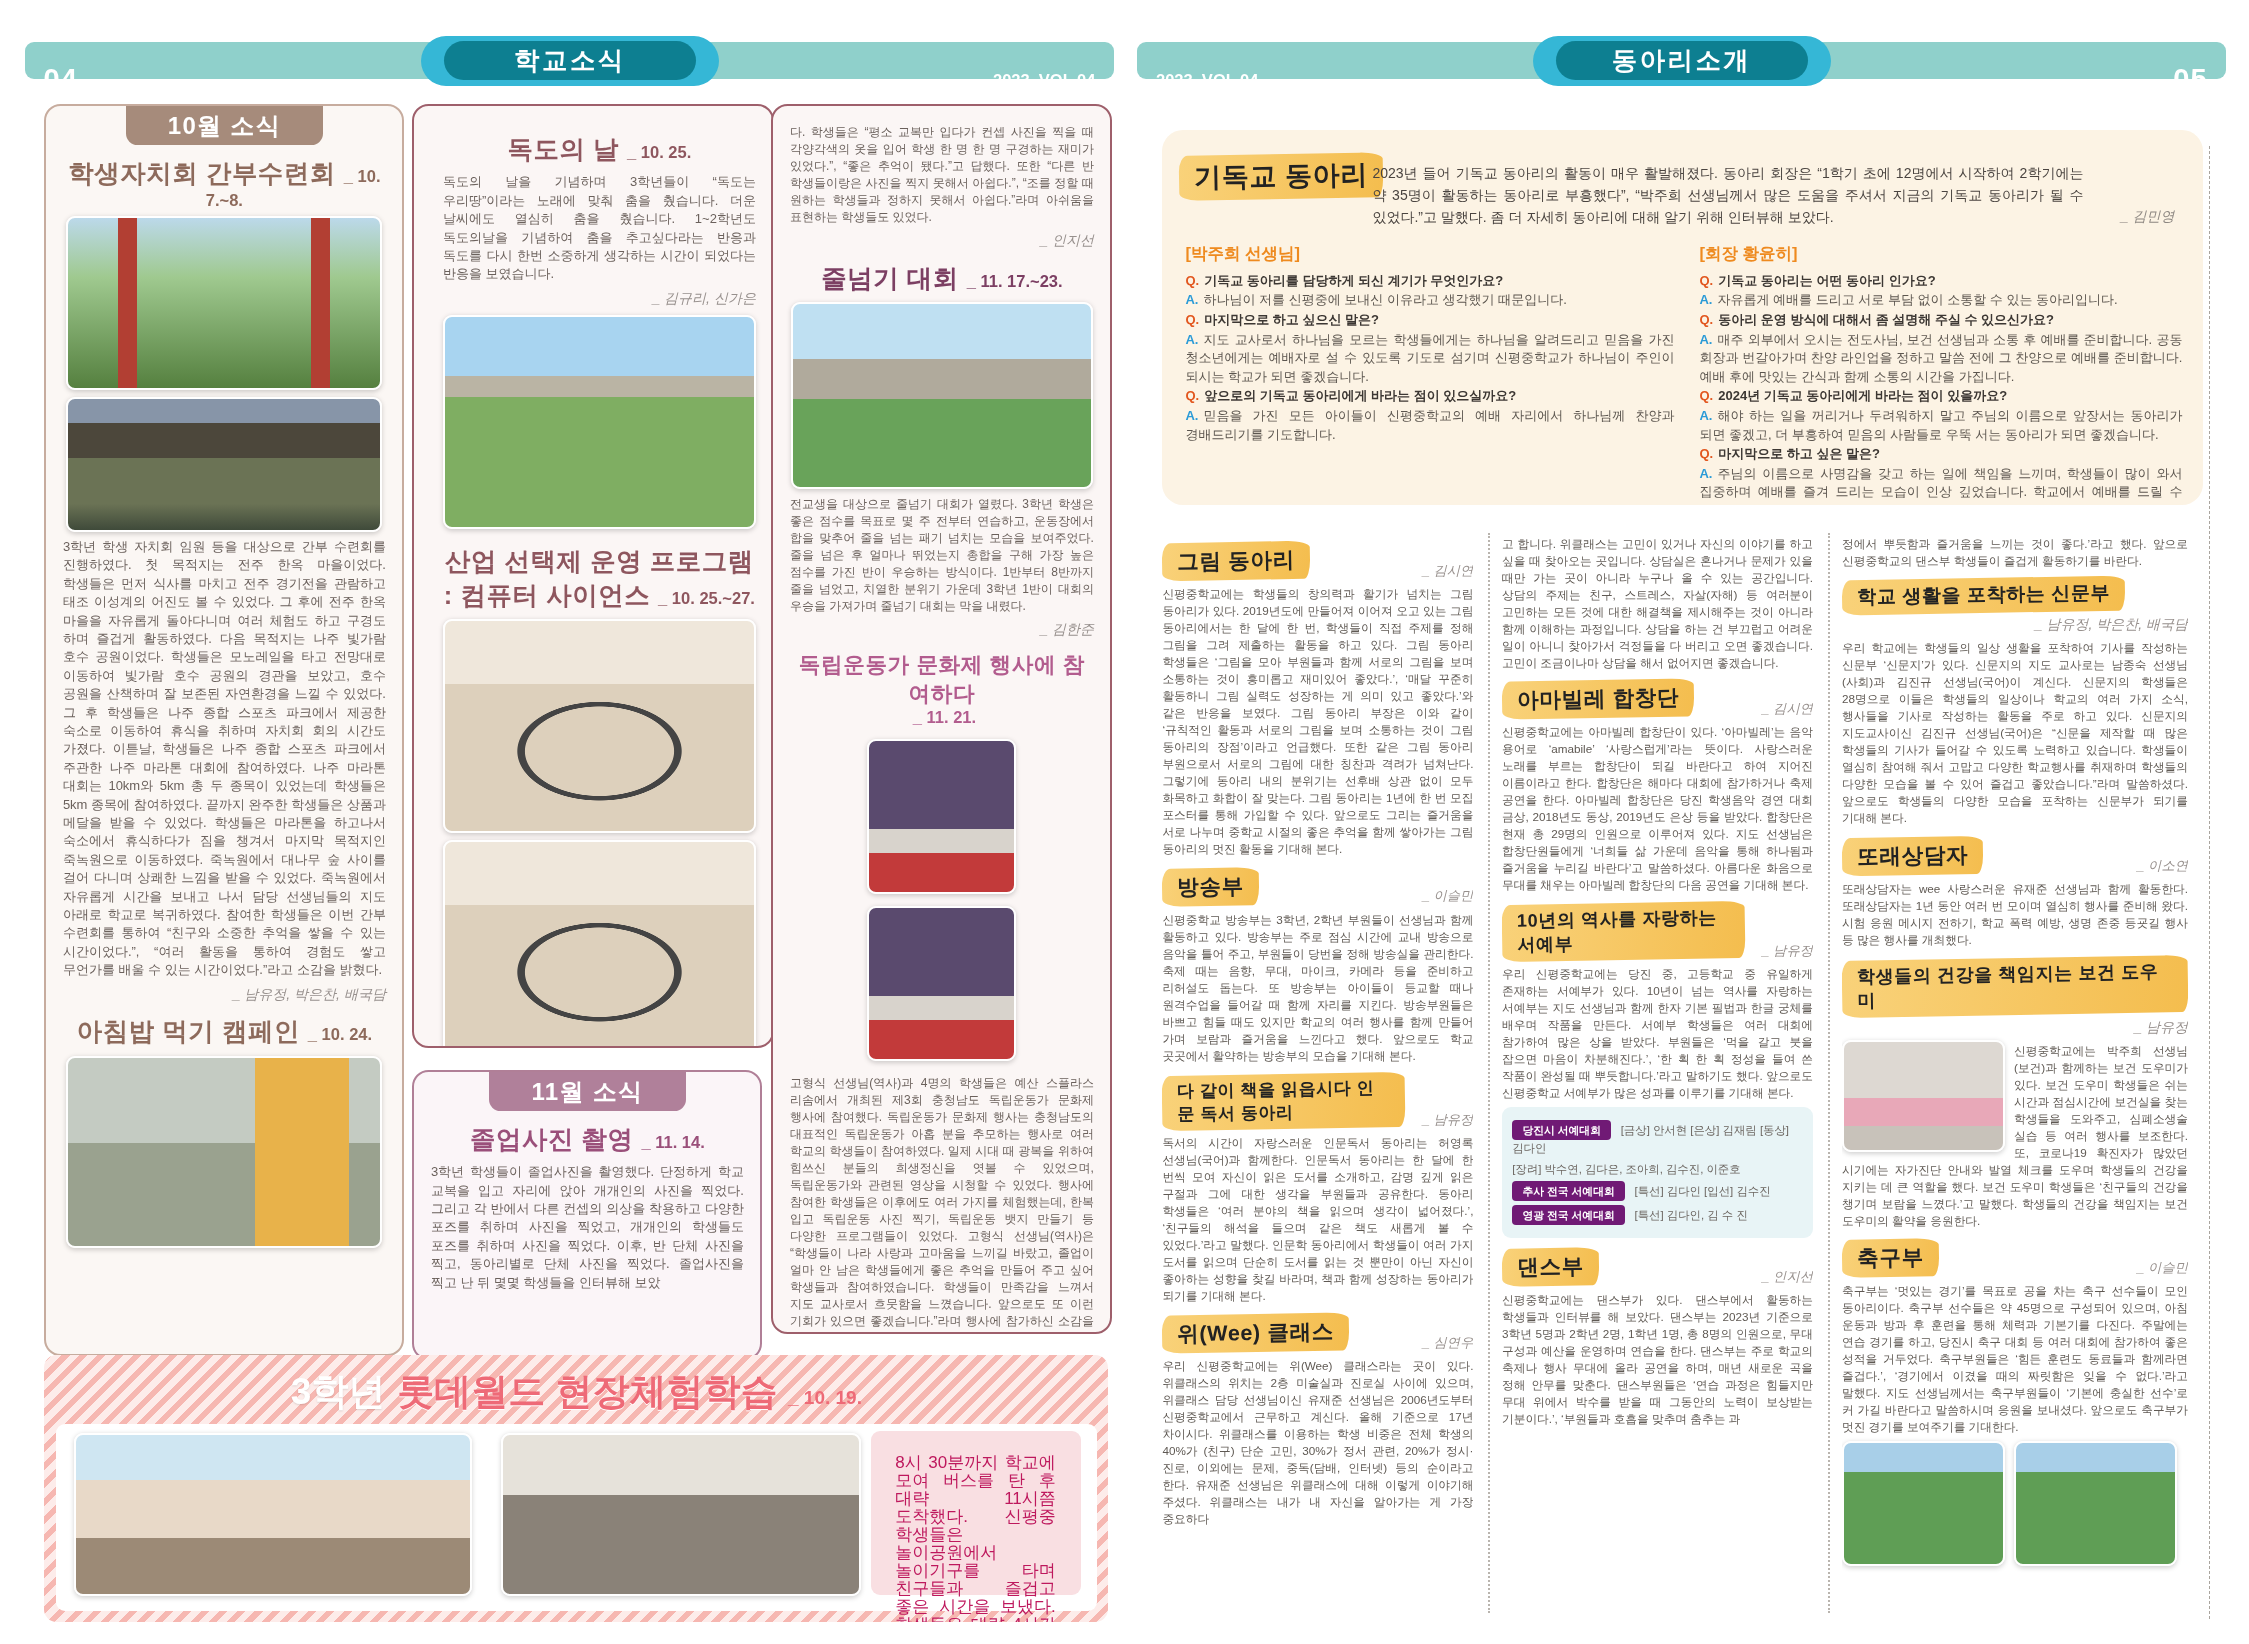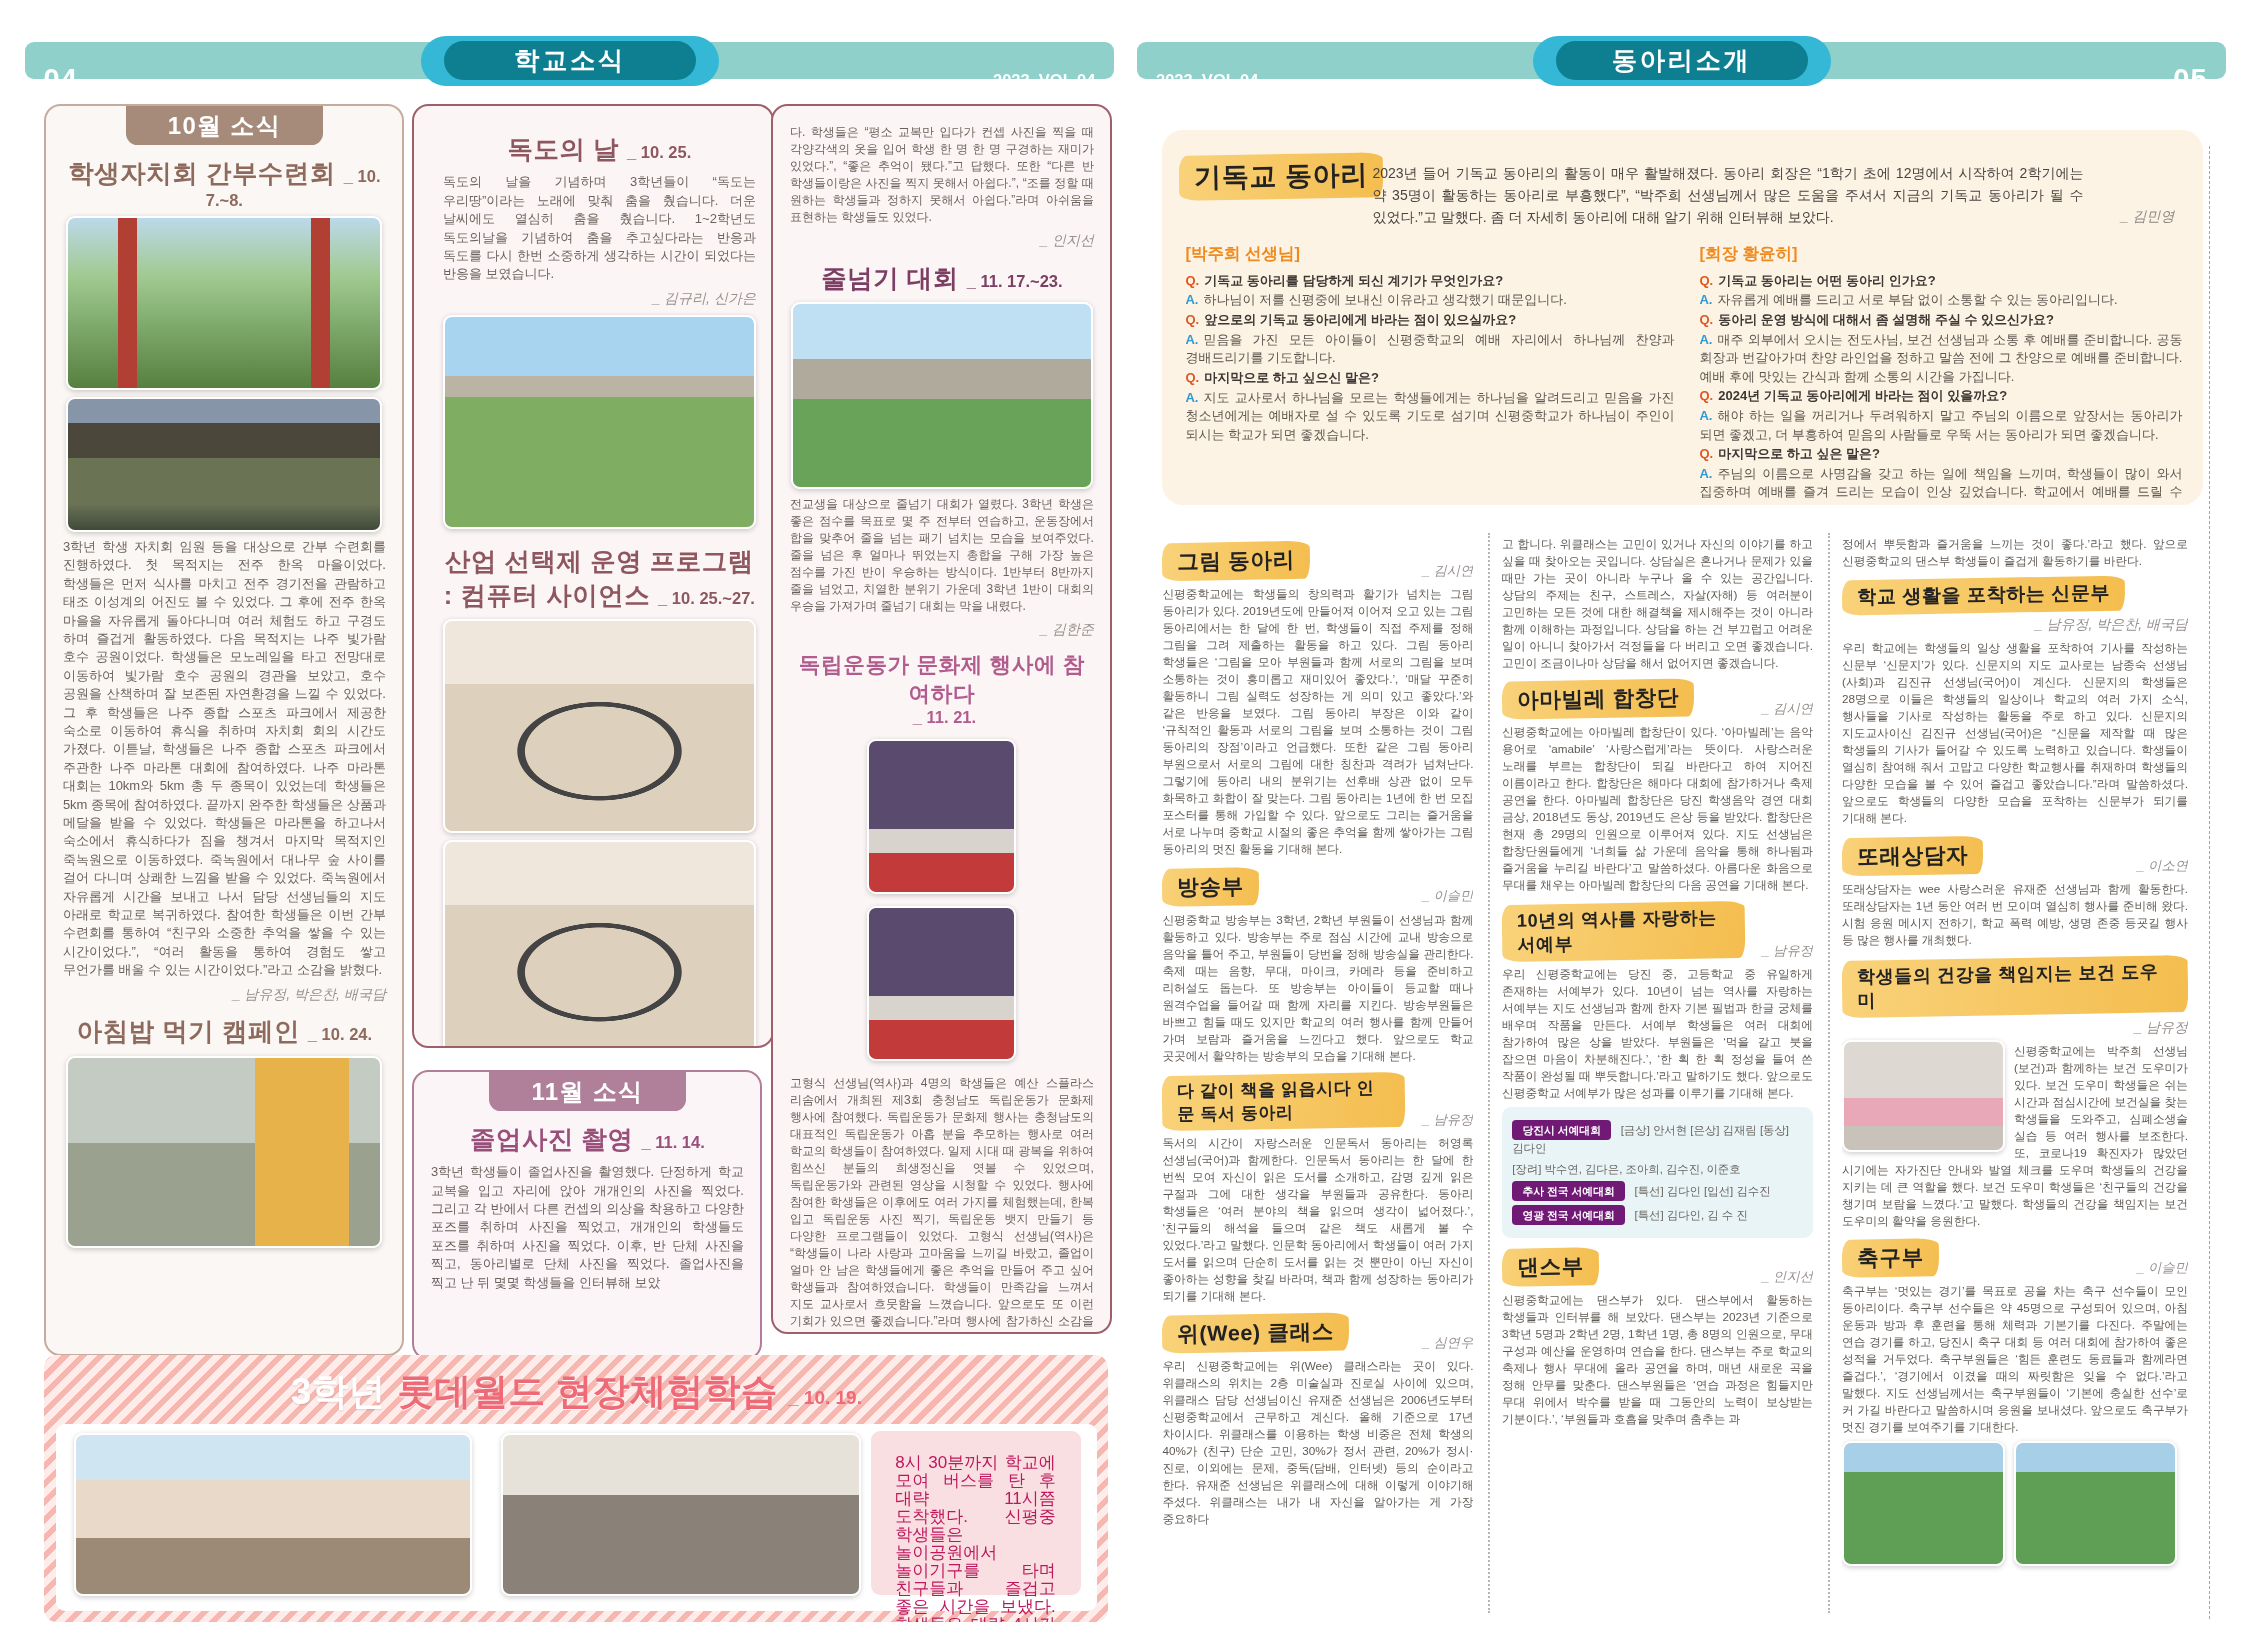--- a/index.html
+++ b/index.html
@@ -231,26 +231,26 @@
       <p class="christ-intro">2023년 들어 기독교 동아리의 활동이 매우 활발해졌다. 동아리 회장은 “1학기 초에 12명에서 시작하여 2학기에는 약 35명이 활동하는 동아리로 부흥했다”, “박주희 선생님께서 많은 도움을 주셔서 지금의 기독교 동아리가 될 수 있었다.”고 말했다. 좀 더 자세히 동아리에 대해 알기 위해 인터뷰해 보았다.</p>
       <p class="christ-byline">_ 김민영</p>
 
       <div class="qa-col lft">
         <div class="qa-head">[박주희 선생님]</div>
         <div class="qa">
           <p class="q"><span class="qmark">Q.</span><span>기독교 동아리를 담당하게 되신 계기가 무엇인가요?</span></p>
           <p class="a"><span class="amark">A.</span><span>하나님이 저를 신평중에 보내신 이유라고 생각했기 때문입니다.</span></p>
         </div>
         <div class="qa">
+          <p class="q"><span class="qmark">Q.</span><span>마지막으로 하고 싶으신 말은?</span></p>
+          <p class="a"><span class="amark">A.</span><span>지도 교사로서 하나님을 모르는 학생들에게는 하나님을 알려드리고 믿음을 가진 청소년에게는 예배자로 설 수 있도록 기도로 섬기며 신평중학교가 하나님이 주인이 되시는 학교가 되면 좋겠습니다.</span></p>
+        </div>
+        <div class="qa">
           <p class="q"><span class="qmark">Q.</span><span>앞으로의 기독교 동아리에게 바라는 점이 있으실까요?</span></p>
           <p class="a"><span class="amark">A.</span><span>믿음을 가진 모든 아이들이 신평중학교의 예배 자리에서 하나님께 찬양과 경배드리기를 기도합니다.</span></p>
-        </div>
-        <div class="qa">
-          <p class="q"><span class="qmark">Q.</span><span>마지막으로 하고 싶으신 말은?</span></p>
-          <p class="a"><span class="amark">A.</span><span>지도 교사로서 하나님을 모르는 학생들에게는 하나님을 알려드리고 믿음을 가진 청소년에게는 예배자로 설 수 있도록 기도로 섬기며 신평중학교가 하나님이 주인이 되시는 학교가 되면 좋겠습니다.</span></p>
         </div>
       </div>
 
       <div class="qa-col rgt">
         <div class="qa-head">[회장 황윤히]</div>
         <div class="qa">
           <p class="q"><span class="qmark">Q.</span><span>기독교 동아리는 어떤 동아리 인가요?</span></p>
           <p class="a"><span class="amark">A.</span><span>자유롭게 예배를 드리고 서로 부담 없이 소통할 수 있는 동아리입니다.</span></p>
         </div>
         <div class="qa">

